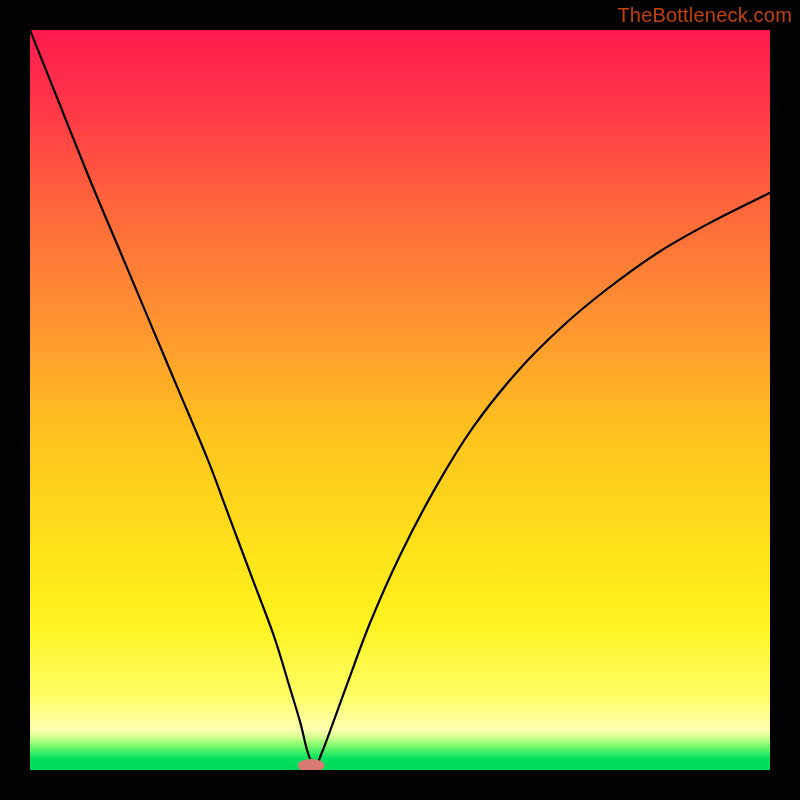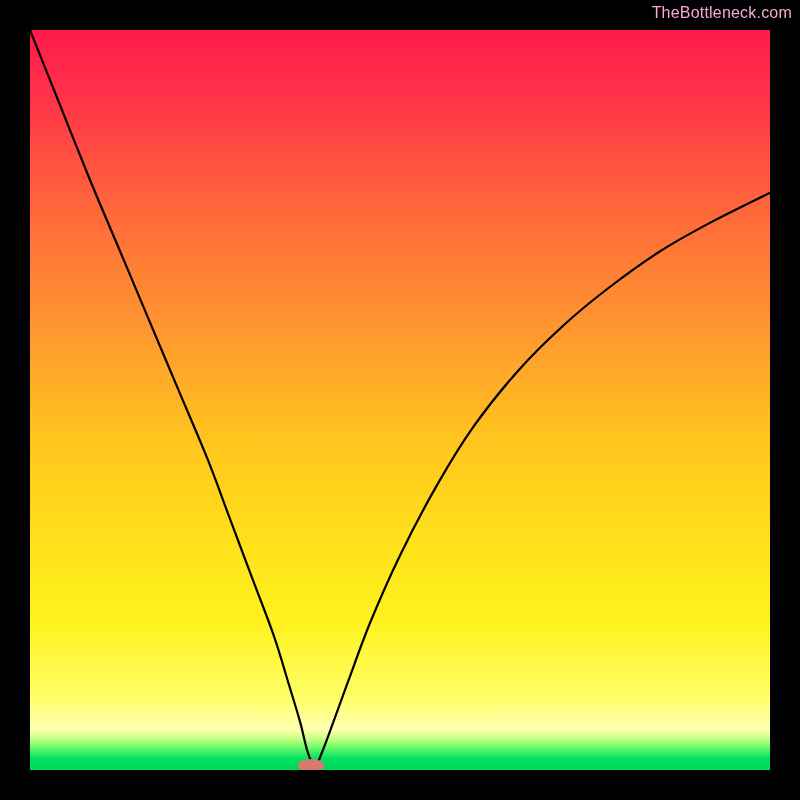--- a/index.html
+++ b/index.html
@@ -22,22 +22,22 @@
     left: 30px;
     top: 30px;
     width: 740px;
     height: 740px;
     overflow: hidden;
   }
   .watermark {
     position: absolute;
     top: 4px;
     right: 8px;
-    color: #f9a8d4;
-    font-size: 16px;
+    color: #c2410c;
+    font-size: 20px;
     font-weight: 500;
     letter-spacing: 0.2px;
     user-select: none;
   }
   svg { display: block; }
 </style>
 </head>
 <body>
 
 <div class="frame">

